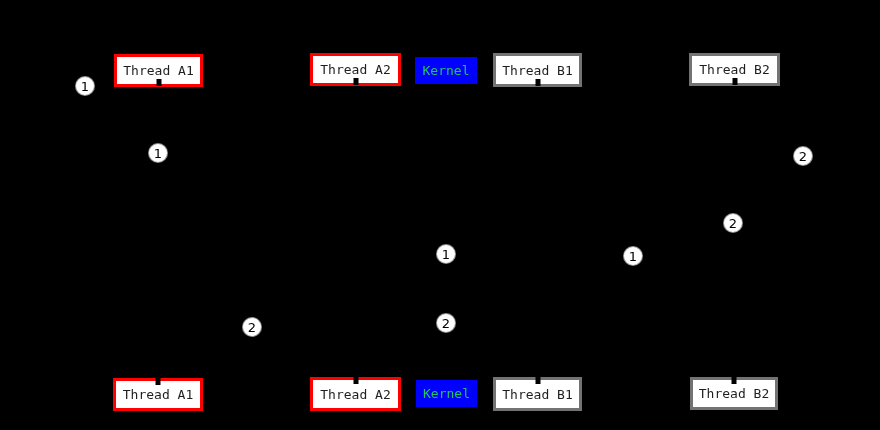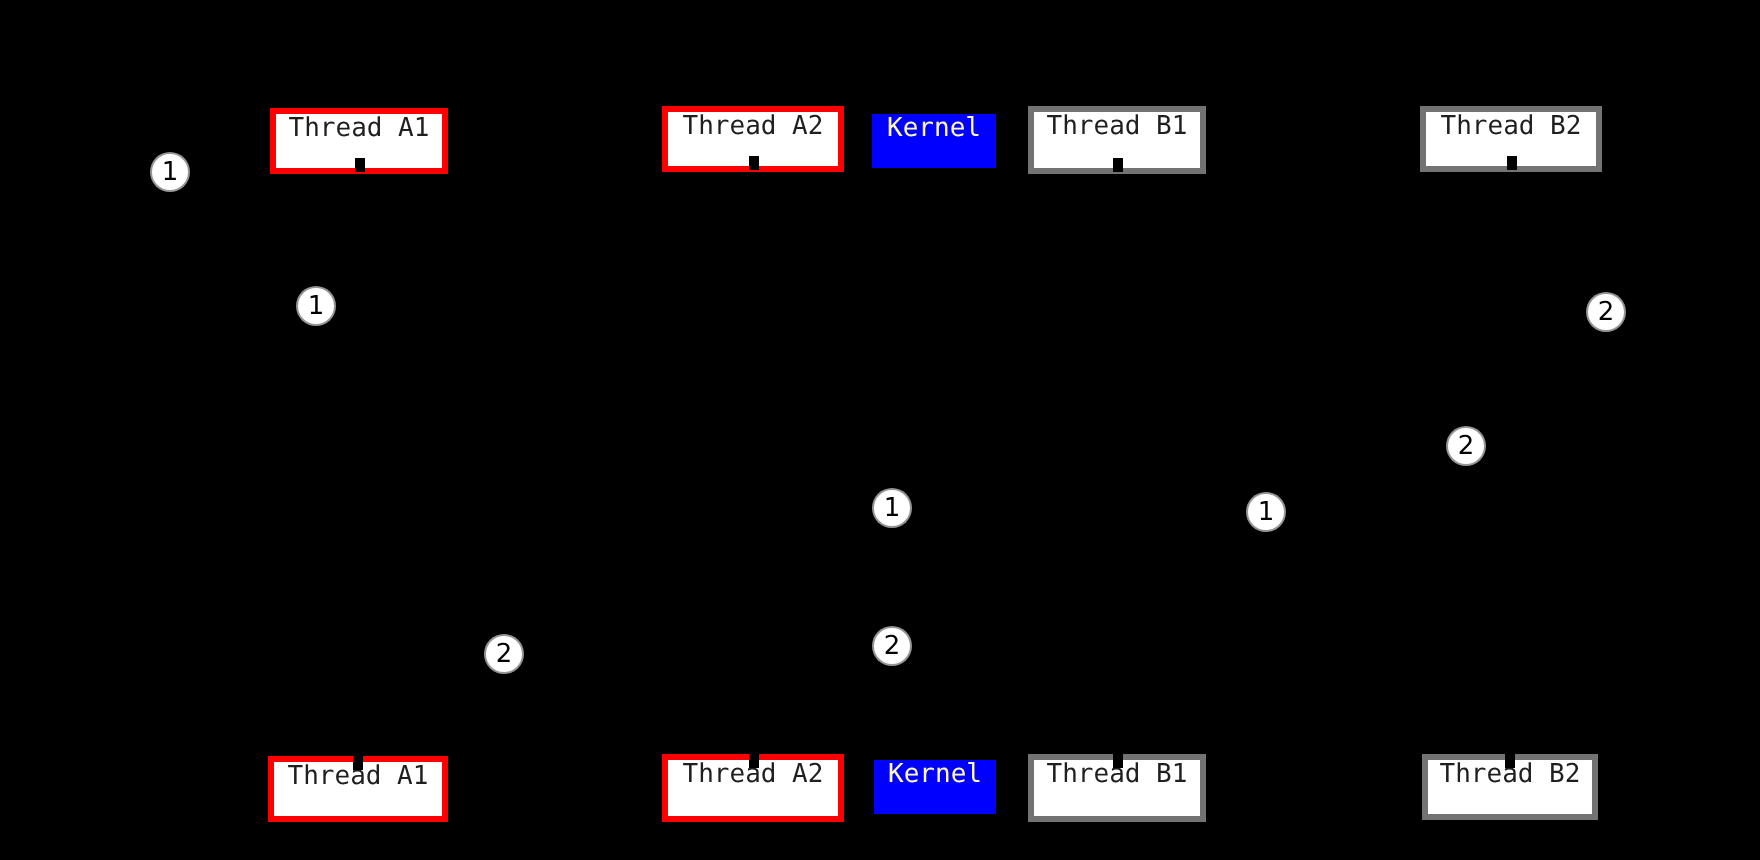--- a/index.html
+++ b/index.html
@@ -12,33 +12,32 @@
     width: 880px;
     height: 430px;
     background: #000000;
     overflow: hidden;
     font-family: "DejaVu Sans Mono", "Liberation Mono", monospace;
   }
   .node {
     position: absolute;
     box-sizing: border-box;
     display: flex;
-    align-items: flex-start;
+    align-items: center;
     justify-content: center;
     background: #ffffff;
     font-size: 13px;
     color: #1f1f1f;
     white-space: nowrap;
-    margin-left: 21px;
   }
   .node.red-outline  { border: 3px solid #ff0000; }
   .node.blue-outline { border: 3px solid #737373; }
   .node.kernel {
     background: #0000ff;
-    color: #fef9c3;
+    color: #22c55e;
     border: none;
   }
   
   .top-a1     { left: 114px; top: 54px;  width: 89px; height: 33px; }
   .top-a2     { left: 310px; top: 53px;  width: 91px; height: 33px; }
   .top-kernel { left: 415px; top: 57px;  width: 62px; height: 27px; }
   .top-b1     { left: 493px; top: 53px;  width: 89px; height: 34px; }
   .top-b2     { left: 689px; top: 53px;  width: 91px; height: 33px; }
   .bot-a1     { left: 113px; top: 378px; width: 90px; height: 33px; }
   .bot-a2     { left: 310px; top: 377px; width: 91px; height: 34px; }

